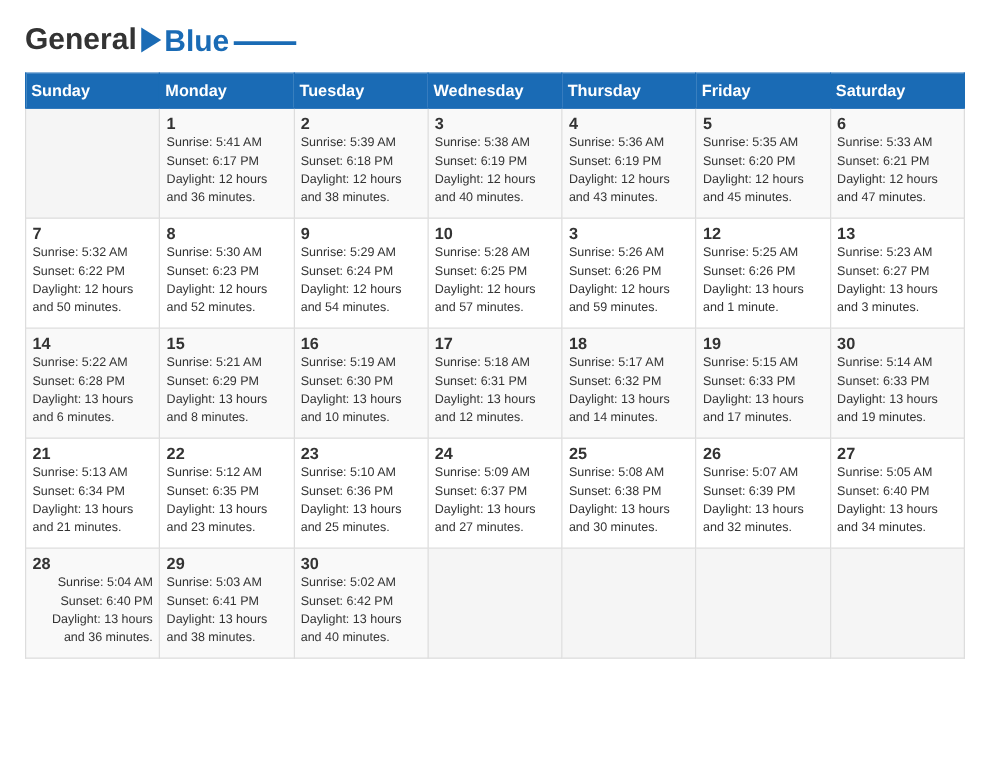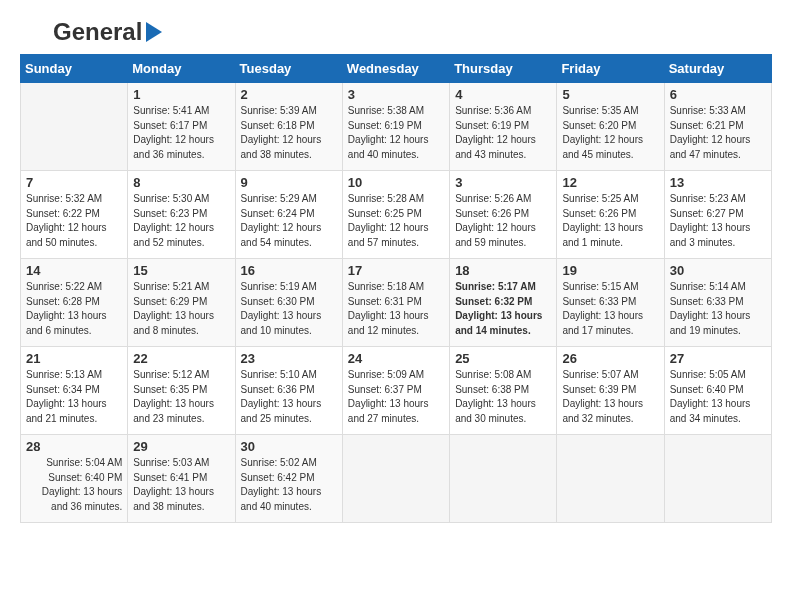--- a/index.html
+++ b/index.html
@@ -13,21 +13,20 @@
     .header {
       display: flex;
       justify-content: space-between;
       align-items: flex-start;
       margin-bottom: 10px;
     }
     .logo {
       display: flex;
       flex-direction: row;
       align-items: flex-start;
-      margin-left: 33px;
     }
     .title-section {
       text-align: right;
     }
     .month-title {
       font-size: 36px;
       font-weight: bold;
       color: #333;
       line-height: 1.1;
     }
@@ -82,20 +81,24 @@
 </head>
 <body>
 
 <div class="header">
   <div class="logo">
     <div style="display:flex; align-items:center; line-height:1;">
       <span style="font-size:24px; font-weight:bold; color:#333;">General</span>
       <svg width="20" height="24" viewBox="0 0 20 24" style="margin-left:2px;">
         <polygon points="2,2 18,12 2,22" fill="#1a6bb5"></polygon>
       </svg>
+    </div>
+    <div style="display:flex; align-items:center; margin-top:0px;">
+      <span style="font-size:24px; font-weight:bold; color:#1a6bb5; margin-right:4px;">Blue</span>
+      <div style="height:3px; width:50px; background:#1a6bb5;"></div>
     </div>
   </div>
   <div class="title-section">
     <div class="month-title"></div>
     <div class="location"></div>
   </div>
 </div>
 
 <table>
   <thead>
@@ -230,21 +233,21 @@
         </td>
         <td>
           <span class="day-num">17</span>
           <div class="cell-text" style="white-space: pre-line;">Sunrise: 5:18 AM
 Sunset: 6:31 PM
 Daylight: 13 hours
 and 12 minutes.</div>
         </td>
         <td>
           <span class="day-num">18</span>
-          <div class="cell-text" style="white-space: pre-line; font-weight: bold;">Sunrise: 5:17 AM
+          <div class="cell-text" style="white-space: pre-line;">Sunrise: 5:17 AM
 Sunset: 6:32 PM
 Daylight: 13 hours
 and 14 minutes.</div>
         </td>
         <td>
           <span class="day-num">19</span>
           <div class="cell-text" style="white-space: pre-line;">Sunrise: 5:15 AM
 Sunset: 6:33 PM
 Daylight: 13 hours
 and 17 minutes.</div>

